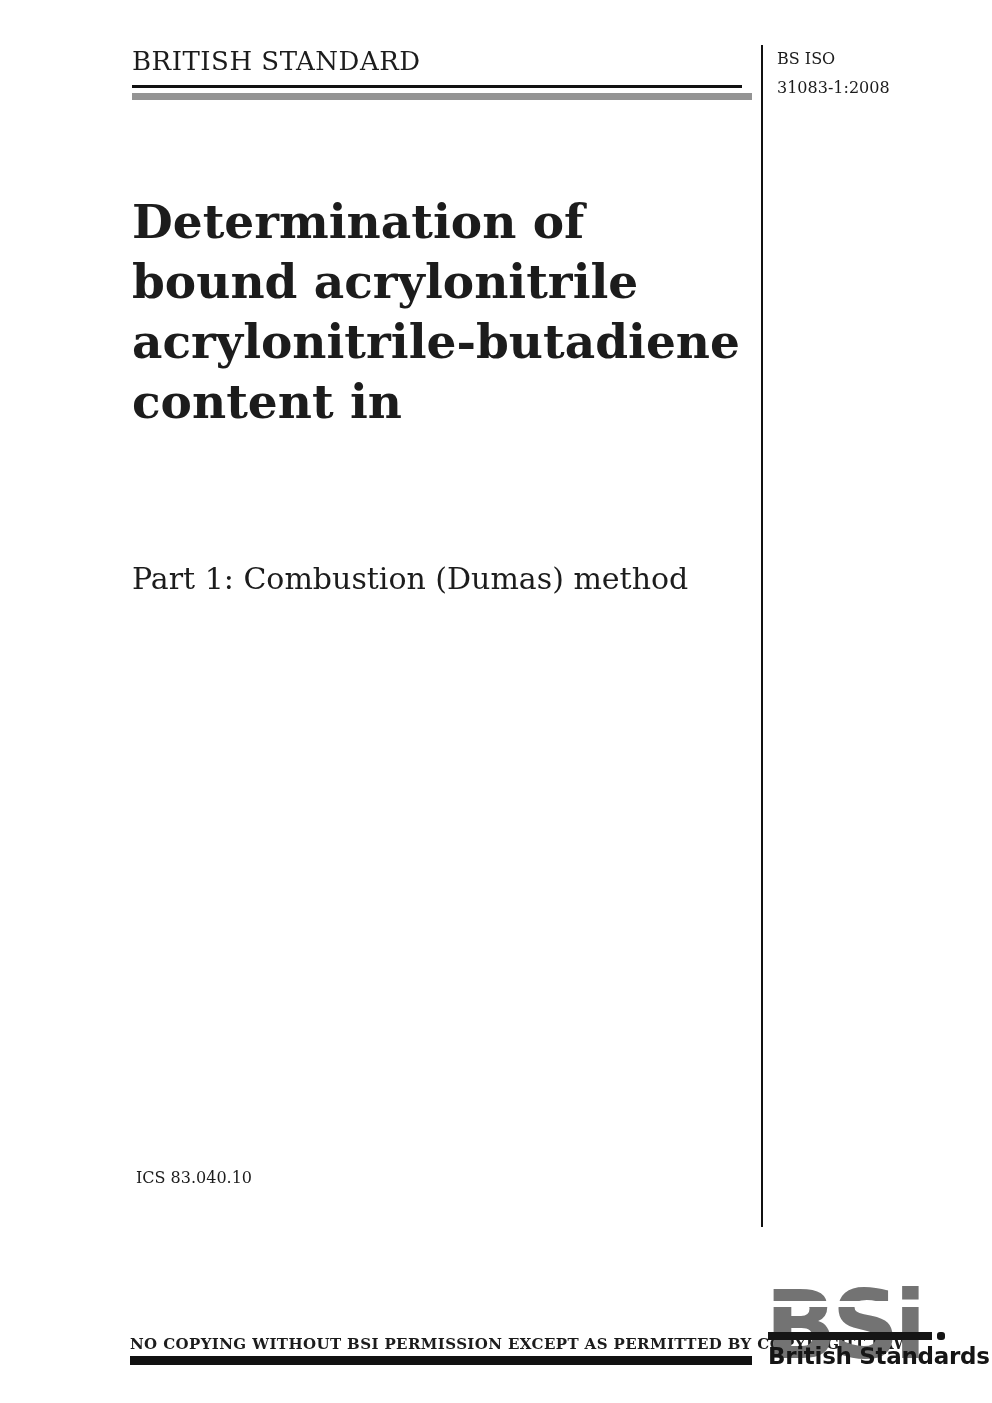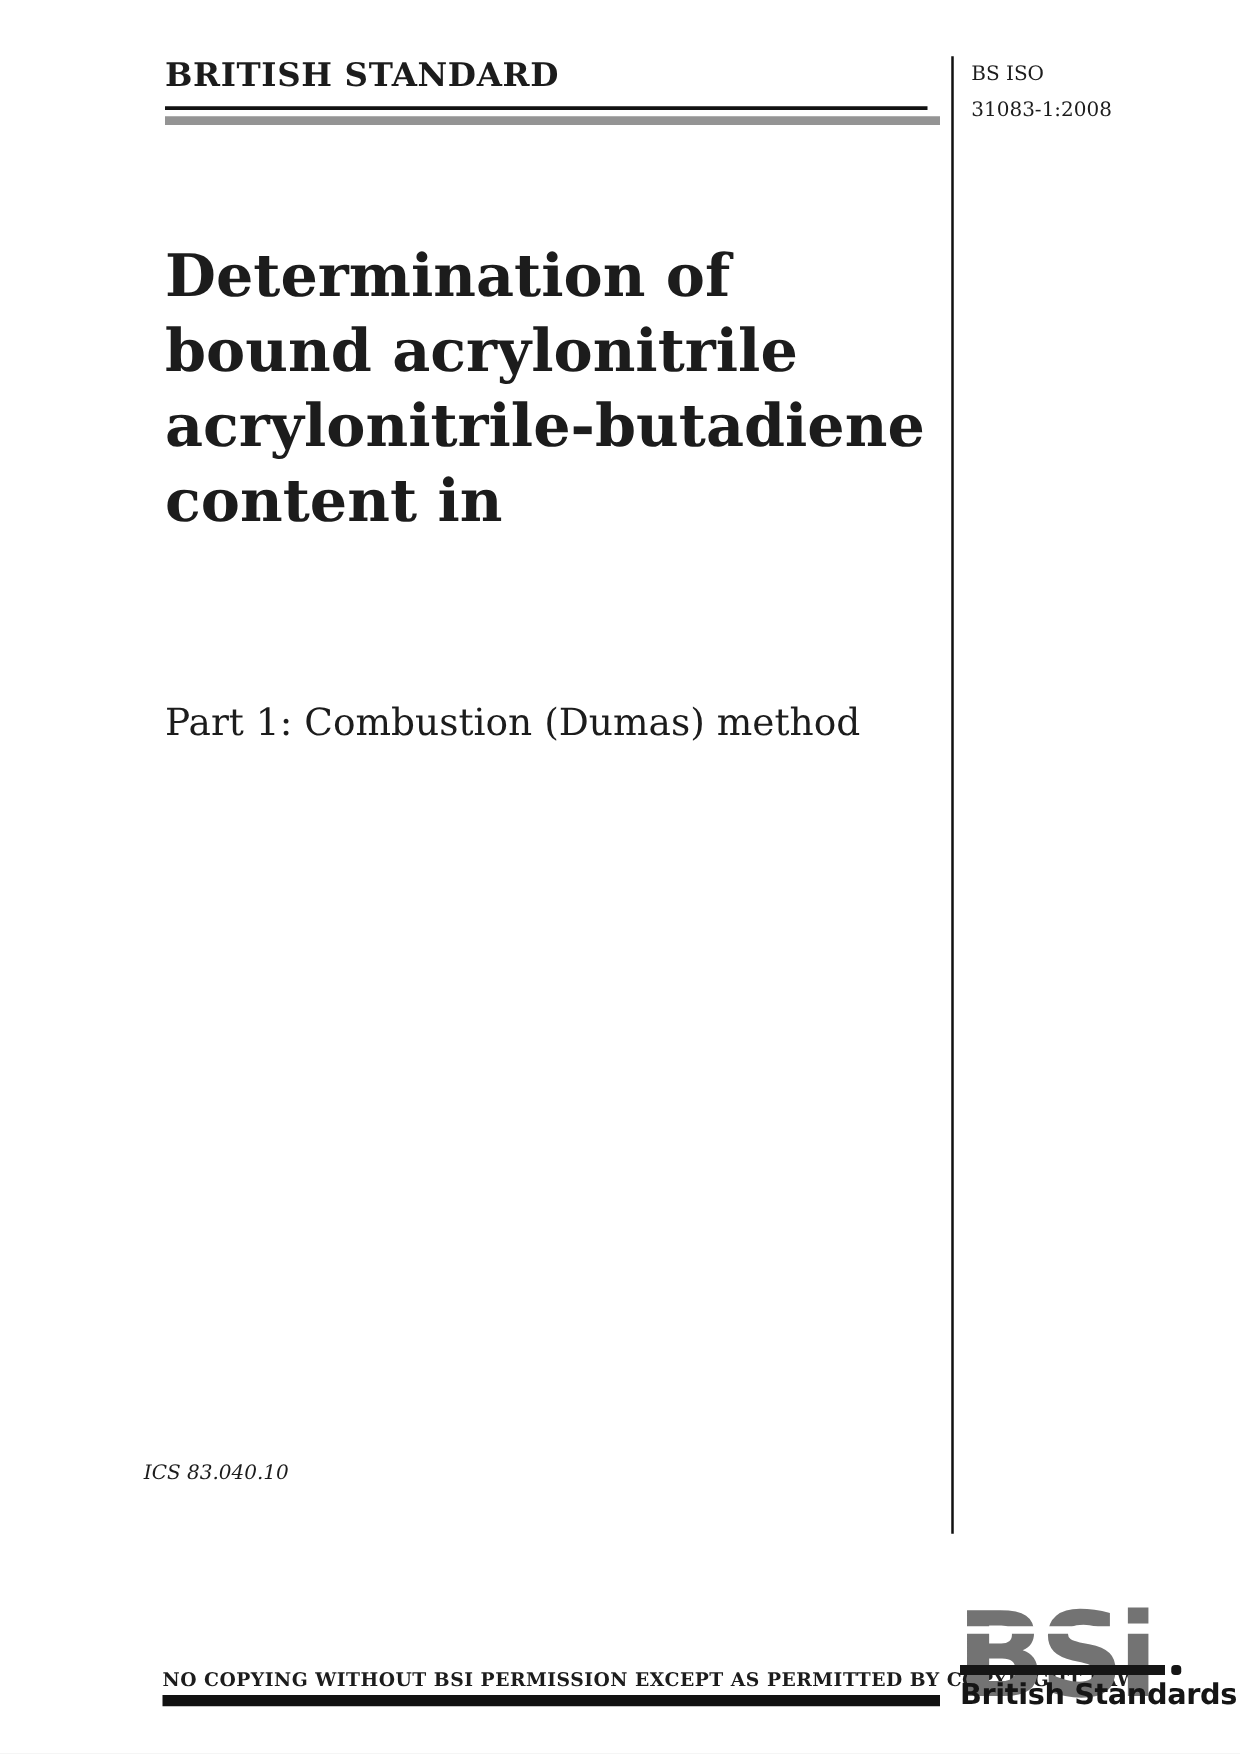--- a/index.html
+++ b/index.html
@@ -14,21 +14,20 @@
     color: #1c1c1c;
   }
   
   .masthead {
     position: absolute;
     left: 132px; top: 47px;
     font-size: 26px;
     line-height: 28px;
     letter-spacing: 0.5px;
     white-space: nowrap;
-    font-weight: bold;
   }
   .rule-black {
     position: absolute;
     left: 132px; top: 85px;
     width: 610px; height: 3px;
     background: #111111;
   }
   .rule-gray {
     position: absolute;
     left: 132px; top: 93px;
@@ -61,24 +60,23 @@
   .doc-subtitle {
     position: absolute;
     left: 132px; top: 560px;
     font-size: 30px;
     line-height: 38px;
     white-space: nowrap;
   }
   
   .ics {
     position: absolute;
-    left: 115px; top: 1168px;
+    left: 136px; top: 1168px;
     font-size: 16px;
     line-height: 20px;
-    font-style: italic;
   }
   .notice {
     position: absolute;
     left: 130px; top: 1335px;
     width: 622px;
     font-size: 15px;
     font-weight: bold;
     letter-spacing: 0.4px;
     text-align: center;
     white-space: nowrap;

